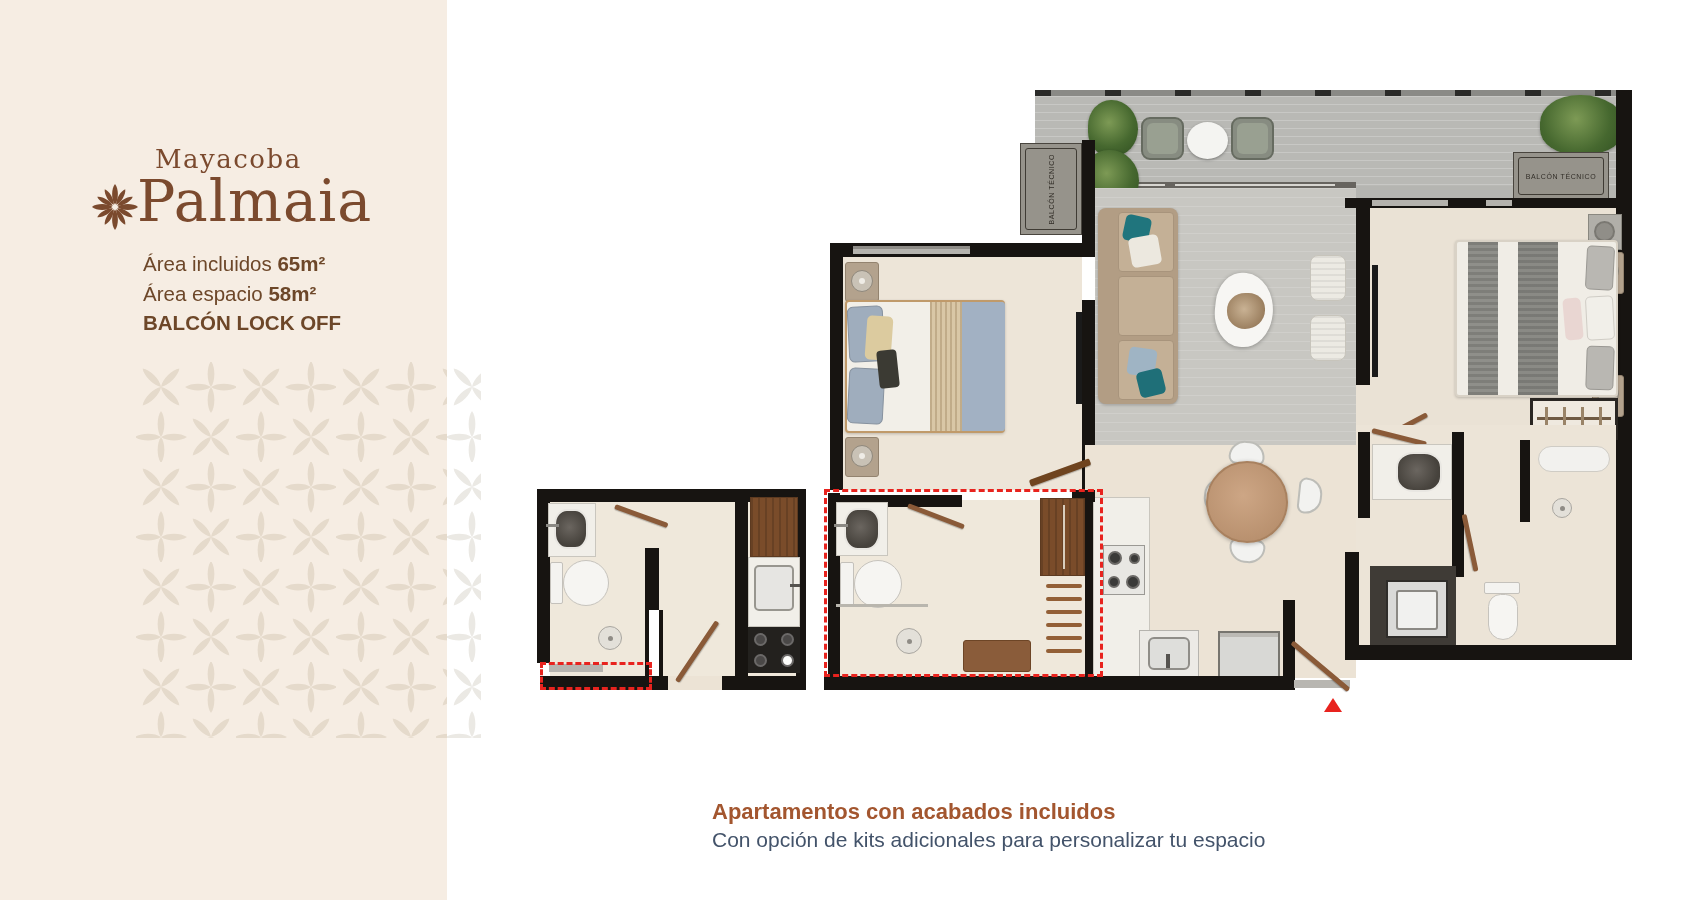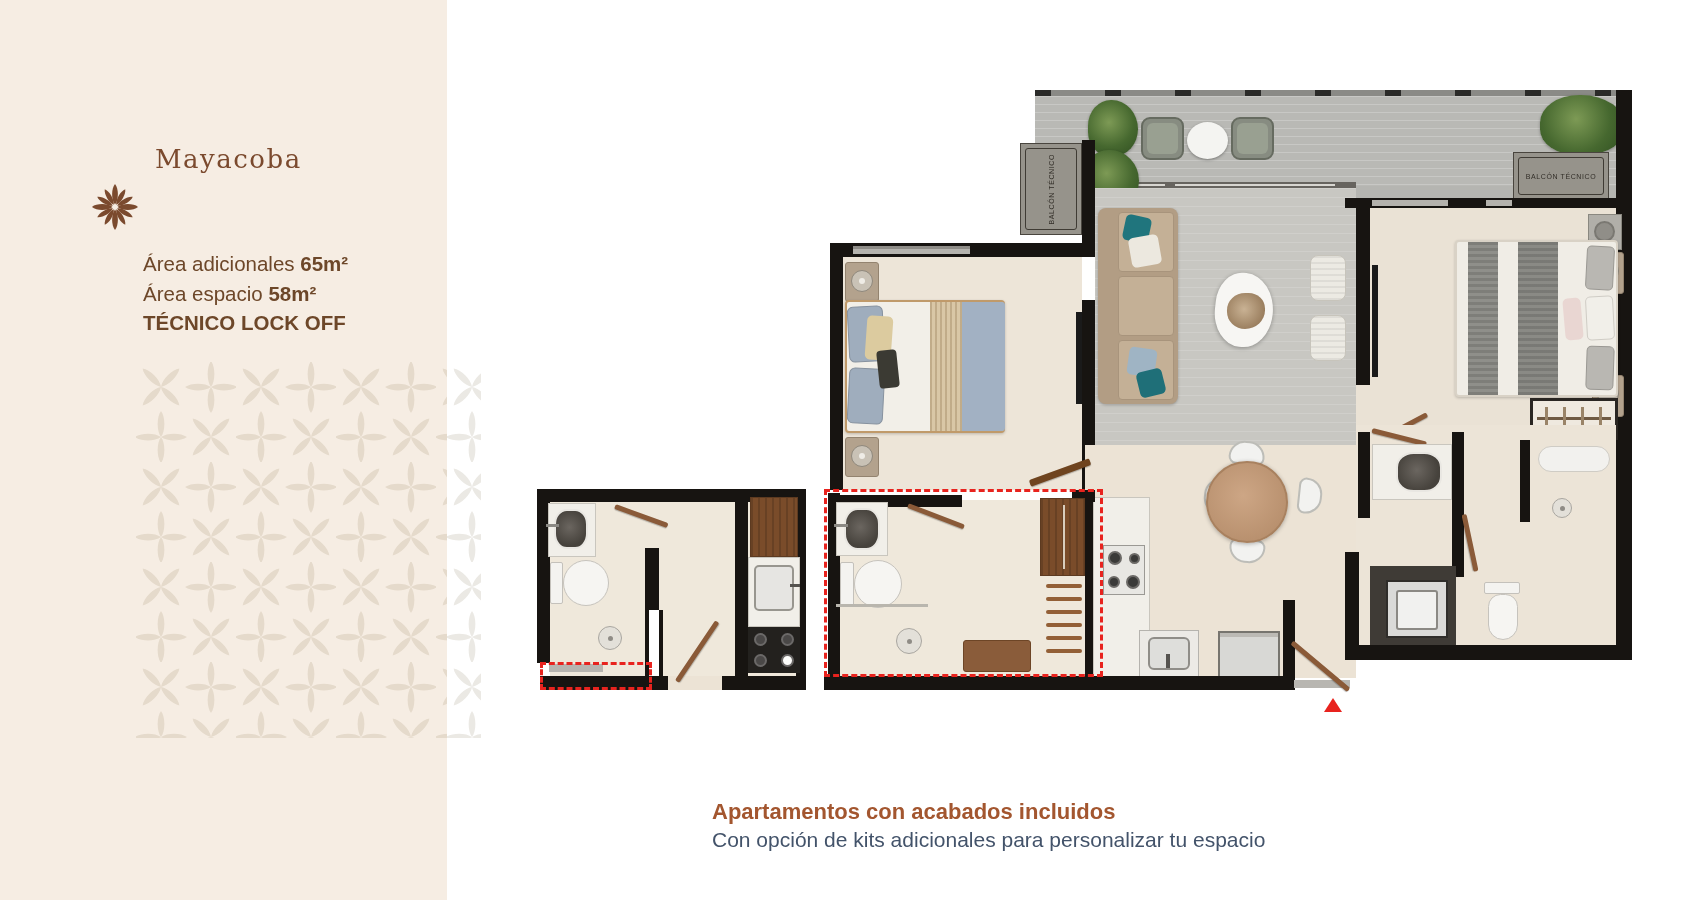--- a/index.html
+++ b/index.html
@@ -93,28 +93,29 @@
         </g>
       <g transform="rotate(300) translate(0,-18)">
           <path d="M0,-14 C5,-8 5,8 0,14 C-5,8 -5,-8 0,-14"></path>
         </g>
       <g transform="rotate(330) translate(0,-18)">
           <path d="M0,-14 C5,-8 5,8 0,14 C-5,8 -5,-8 0,-14"></path>
         </g>
     </g>
   </svg>
   <div id="brand-pre" class="abs">Mayacoba</div>
+  <div id="brand-name" class="abs">Palmaia</div>
 
   <div class="abs spec-line" style="top:252px;">
-    <span>Área adicionales</span>&nbsp;<b>65m²</b>
+    <span>Área incluidos</span>&nbsp;<b>65m²</b>
   </div>
   <div class="abs spec-line" style="top:282px;">
     <span>Área espacio</span>&nbsp;<b>58m²</b>
   </div>
-  <div class="abs spec-line" style="top:311px;font-weight:bold;">TÉCNICO LOCK OFF</div>
+  <div class="abs spec-line" style="top:311px;font-weight:bold;">BALCÓN LOCK OFF</div>
 
   <svg class="abs" style="left:136px;top:362px;" width="311" height="376">
     <defs>
       <pattern id="pp1" patternUnits="userSpaceOnUse" width="100" height="100">
         <g fill="#e5dacb">
           <g transform="translate(25,25)">
             <g transform="rotate(45) translate(0,-13)">
                 <path d="M0,-13 C4.5,-7 4.5,7 0,13 C-4.5,7 -4.5,-7 0,-13"></path>
               </g>
             <g transform="rotate(135) translate(0,-13)">

